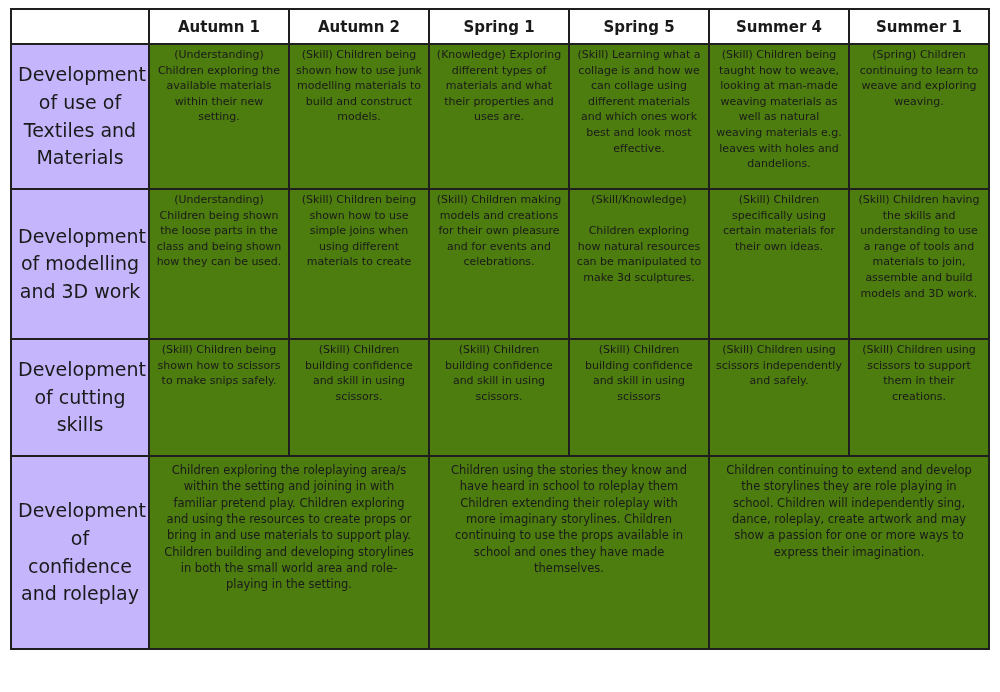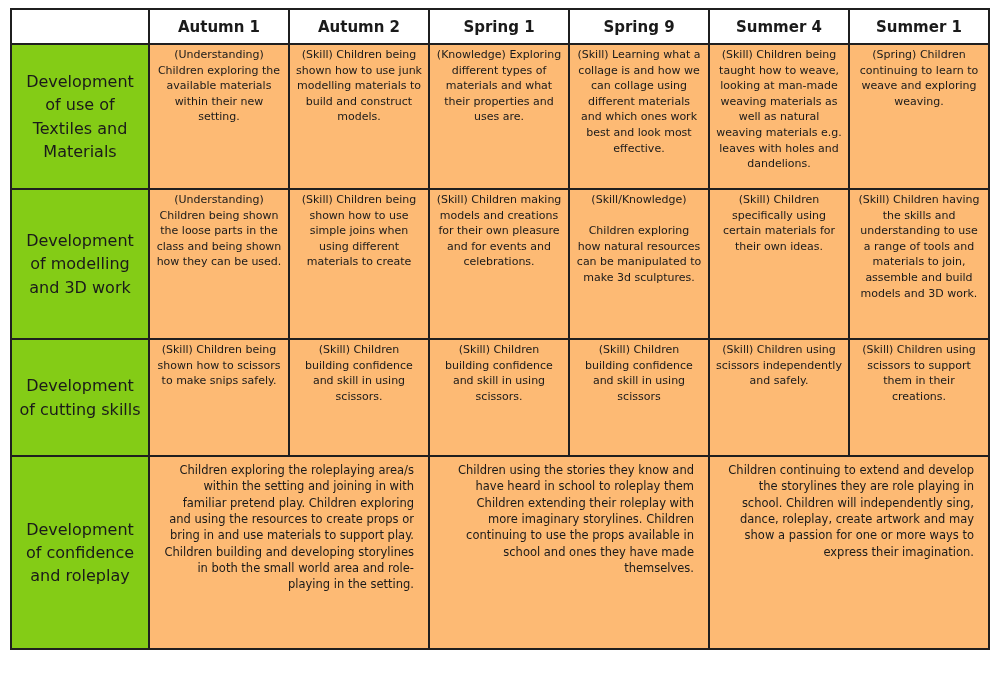--- a/index.html
+++ b/index.html
@@ -43,40 +43,39 @@
   }
   th.season {
     background: #ffffff;
     font-size: 15px;
     font-weight: bold;
     text-align: center;
     vertical-align: middle;
     height: 35px;
   }
   td.row-label {
-    background: #84cc16;
-    font-size: 16px;
+    background: #c4b5fd;
+    font-size: 19px;
     text-align: center;
     vertical-align: middle;
     line-height: 1.45;
     padding: 4px 8px;
   }
   td.cell {
-    background: #fdba74;
+    background: #4d7c0f;
     font-size: 11px;
     text-align: center;
     vertical-align: top;
     line-height: 1.42;
     padding: 4px 7px;
     white-space: pre-line;
   }
   td.cell.merged {
     font-size: 11.5px;
     padding: 5px 14px;
-    text-align: right;
   }
   tr.r1 { height: 145px; }
   tr.r2 { height: 150px; }
   tr.r3 { height: 117px; }
   tr.r4 { height: 193px; }
 </style>
 </head>
 <body>
 
 <div id="canvas">
@@ -89,21 +88,21 @@
       <col class="term-col">
         <col class="term-col">
         <col class="term-col">
     </colgroup>
     <thead>
       <tr>
         <th class="corner"></th>
         <th class="season">Autumn 1</th>
         <th class="season">Autumn 2</th>
         <th class="season">Spring 1</th>
-        <th class="season">Spring 9</th>
+        <th class="season">Spring 5</th>
         <th class="season">Summer 4</th>
         <th class="season">Summer 1</th>
       </tr>
     </thead>
     <tbody>
       <tr class="r1">
         <td class="row-label">Development of use of Textiles and Materials</td>
         <td class="cell">(Understanding) Children exploring the available materials within their new setting.</td>
         <td class="cell">(Skill) Children being shown how to use junk modelling materials to build and construct models.</td>
         <td class="cell">(Knowledge) Exploring different types of materials and what their properties and uses are.</td>

